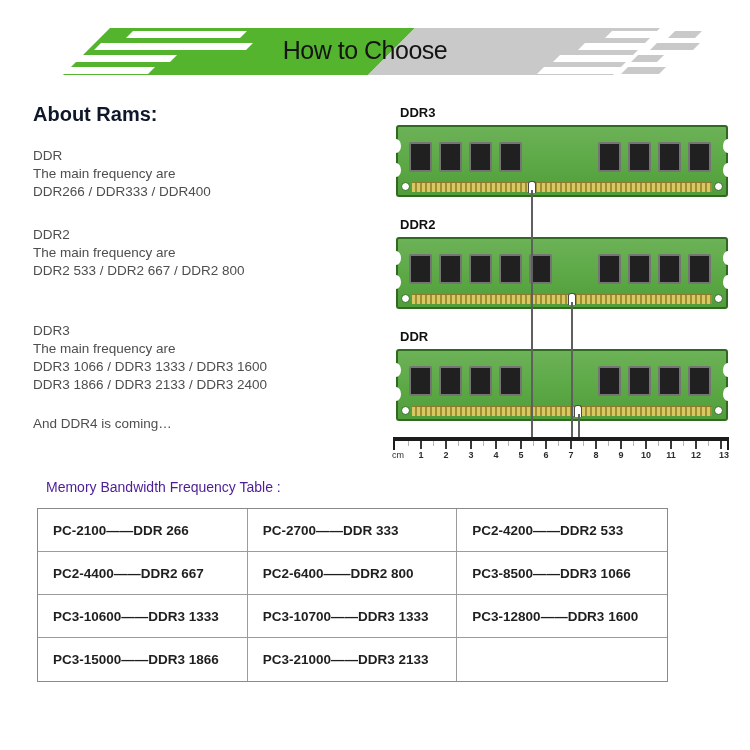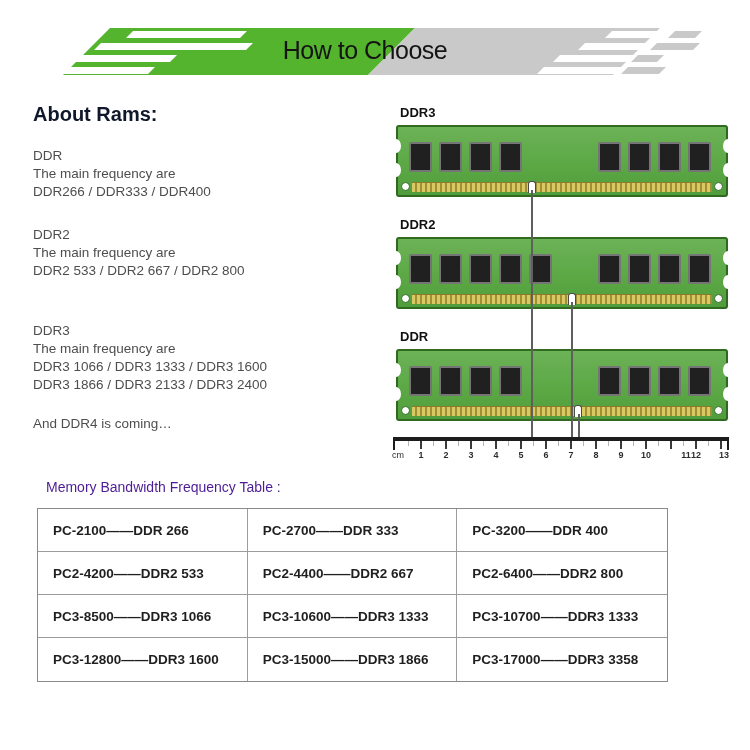--- a/index.html
+++ b/index.html
@@ -245,39 +245,38 @@
         <div class="htick" style="left: 189.5px;"></div>
         <div class="rlab" style="left: 193px;">8</div>
         <div class="tick" style="left: 227px;"></div>
         <div class="htick" style="left: 214.5px;"></div>
         <div class="rlab" style="left: 218px;">9</div>
         <div class="tick" style="left: 252px;"></div>
         <div class="htick" style="left: 239.5px;"></div>
         <div class="rlab" style="left: 243px;">10</div>
         <div class="tick" style="left: 277px;"></div>
         <div class="htick" style="left: 264.5px;"></div>
-        <div class="rlab" style="left: 283px;">11</div>
+        <div class="rlab" style="left: 268px;">11</div>
         <div class="tick" style="left: 302px;"></div>
         <div class="htick" style="left: 289.5px;"></div>
         <div class="rlab" style="left: 293px;">12</div>
         <div class="tick" style="left: 327px;"></div>
         <div class="htick" style="left: 314.5px;"></div>
         <div class="rlab" style="left: 316px; text-align: right;">13</div>
       </div>
   </div>
 
   <div class="tbl-title">Memory Bandwidth Frequency Table :</div>
   <div class="tbl">
       <div class="cell">PC-2100——DDR 266</div>
       <div class="cell">PC-2700——DDR 333</div>
-      <div class="cell">PC-3200——DDR 400</div>
       <div class="cell">PC2-4200——DDR2 533</div>
       <div class="cell">PC2-4400——DDR2 667</div>
       <div class="cell">PC2-6400——DDR2 800</div>
       <div class="cell">PC3-8500——DDR3 1066</div>
       <div class="cell">PC3-10600——DDR3 1333</div>
       <div class="cell">PC3-10700——DDR3 1333</div>
       <div class="cell">PC3-12800——DDR3 1600</div>
       <div class="cell">PC3-15000——DDR3 1866</div>
-      <div class="cell">PC3-17000——DDR3 3358</div>
+      <div class="cell">PC3-21000——DDR3 2133</div>
     </div>
 
 </div>
 
 </body></html>

